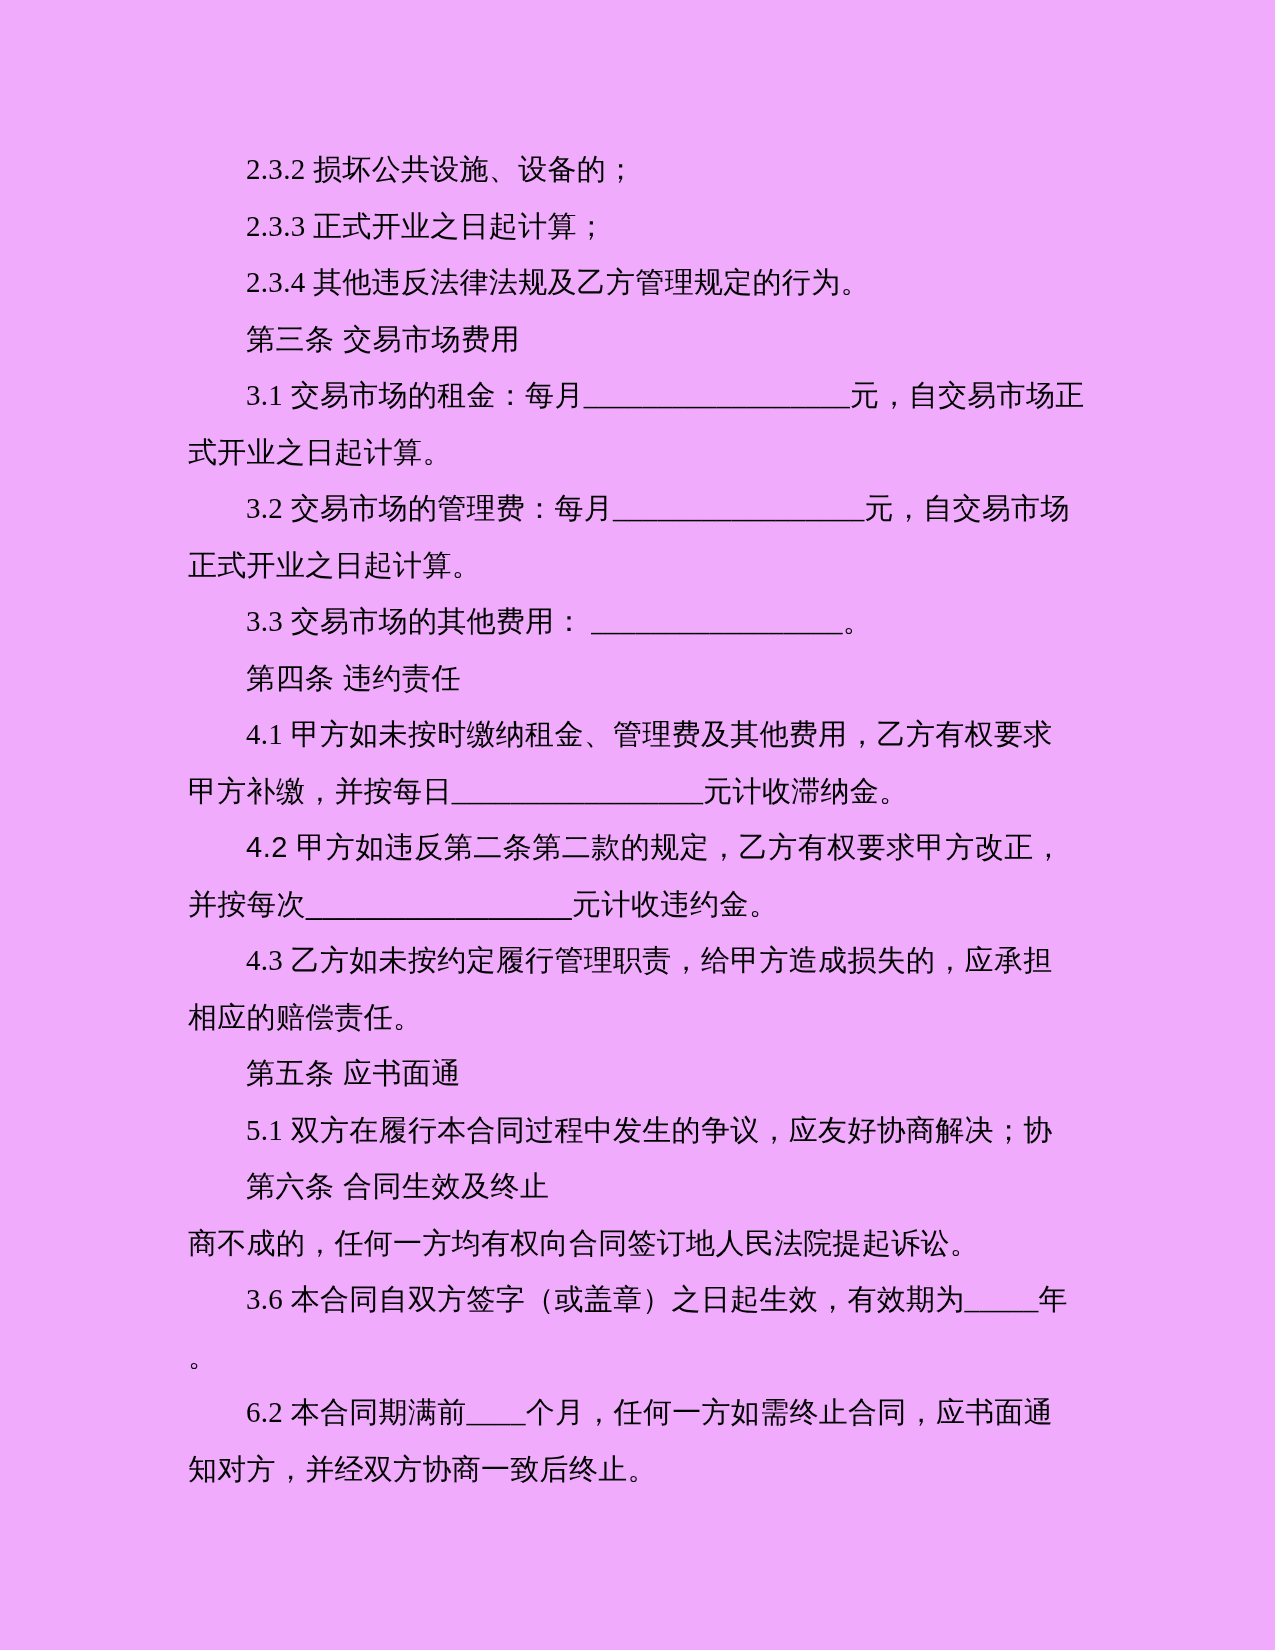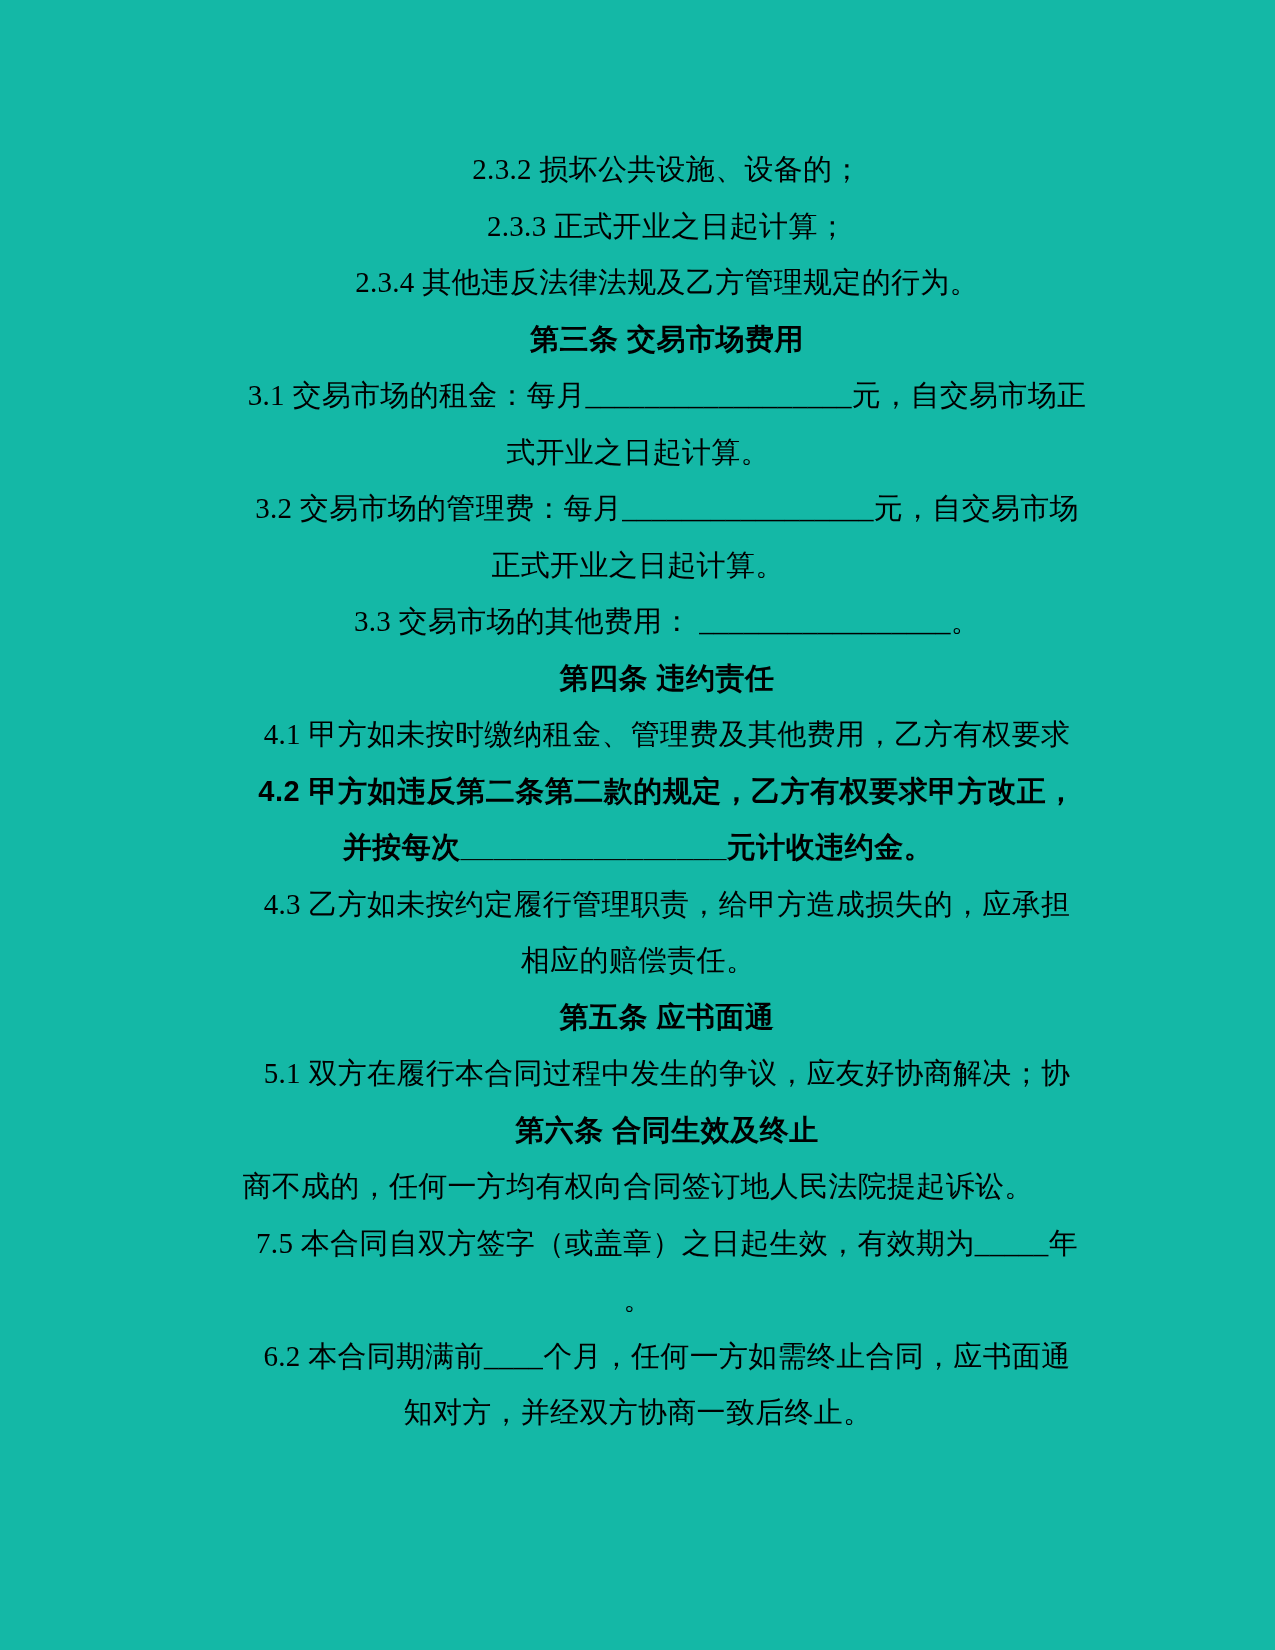--- a/index.html
+++ b/index.html
@@ -4,71 +4,71 @@
 <style>
   html, body {
     margin: 0;
     padding: 0;
     background: #ffffff;
   }
   .page {
     position: relative;
     width: 1275px;
     height: 1650px;
-    background: #14b8a6;
+    background: #f0abfc;
     overflow: hidden;
     font-family: "Liberation Serif", "DejaVu Serif", serif;
     font-size: 29px;
     color: #000000;
-    text-align: center;
   }
   .content {
     position: absolute;
     left: 188px;
     top: 141px;
     width: 900px;
   }
   .line {
     height: 56.5px;
     line-height: 56.5px;
     white-space: pre;
     letter-spacing: 0.3px;
   }
   .line.indent {
     padding-left: 58px;
   }
   .line.heading,
   .line.bold {
     font-family: "Liberation Sans", "DejaVu Sans", sans-serif;
-    font-weight: 700;
+    font-weight: 400;
     letter-spacing: 0.5px;
   }
 </style>
 </head>
 <body>
 
 <div class="page">
   <div class="content">
       <div class="line indent">2.3.2 损坏公共设施、设备的；</div>
       <div class="line indent">2.3.3 正式开业之日起计算；</div>
       <div class="line indent">2.3.4 其他违反法律法规及乙方管理规定的行为。</div>
       <div class="line indent heading">第三条 交易市场费用</div>
       <div class="line indent">3.1 交易市场的租金：每月__________________元，自交易市场正</div>
       <div class="line">式开业之日起计算。</div>
       <div class="line indent">3.2 交易市场的管理费：每月_________________元，自交易市场</div>
       <div class="line">正式开业之日起计算。</div>
       <div class="line indent">3.3 交易市场的其他费用： _________________。</div>
       <div class="line indent heading">第四条 违约责任</div>
       <div class="line indent">4.1 甲方如未按时缴纳租金、管理费及其他费用，乙方有权要求</div>
+      <div class="line">甲方补缴，并按每日_________________元计收滞纳金。</div>
       <div class="line indent bold">4.2 甲方如违反第二条第二款的规定，乙方有权要求甲方改正，</div>
       <div class="line bold">并按每次________________元计收违约金。</div>
       <div class="line indent">4.3 乙方如未按约定履行管理职责，给甲方造成损失的，应承担</div>
       <div class="line">相应的赔偿责任。</div>
       <div class="line indent heading">第五条 应书面通</div>
       <div class="line indent">5.1 双方在履行本合同过程中发生的争议，应友好协商解决；协</div>
       <div class="line indent heading">第六条 合同生效及终止</div>
       <div class="line">商不成的，任何一方均有权向合同签订地人民法院提起诉讼。</div>
-      <div class="line indent">7.5 本合同自双方签字（或盖章）之日起生效，有效期为_____年</div>
+      <div class="line indent">3.6 本合同自双方签字（或盖章）之日起生效，有效期为_____年</div>
       <div class="line">。</div>
       <div class="line indent">6.2 本合同期满前____个月，任何一方如需终止合同，应书面通</div>
       <div class="line">知对方，并经双方协商一致后终止。</div>
     </div>
 </div>
 
 </body></html>

